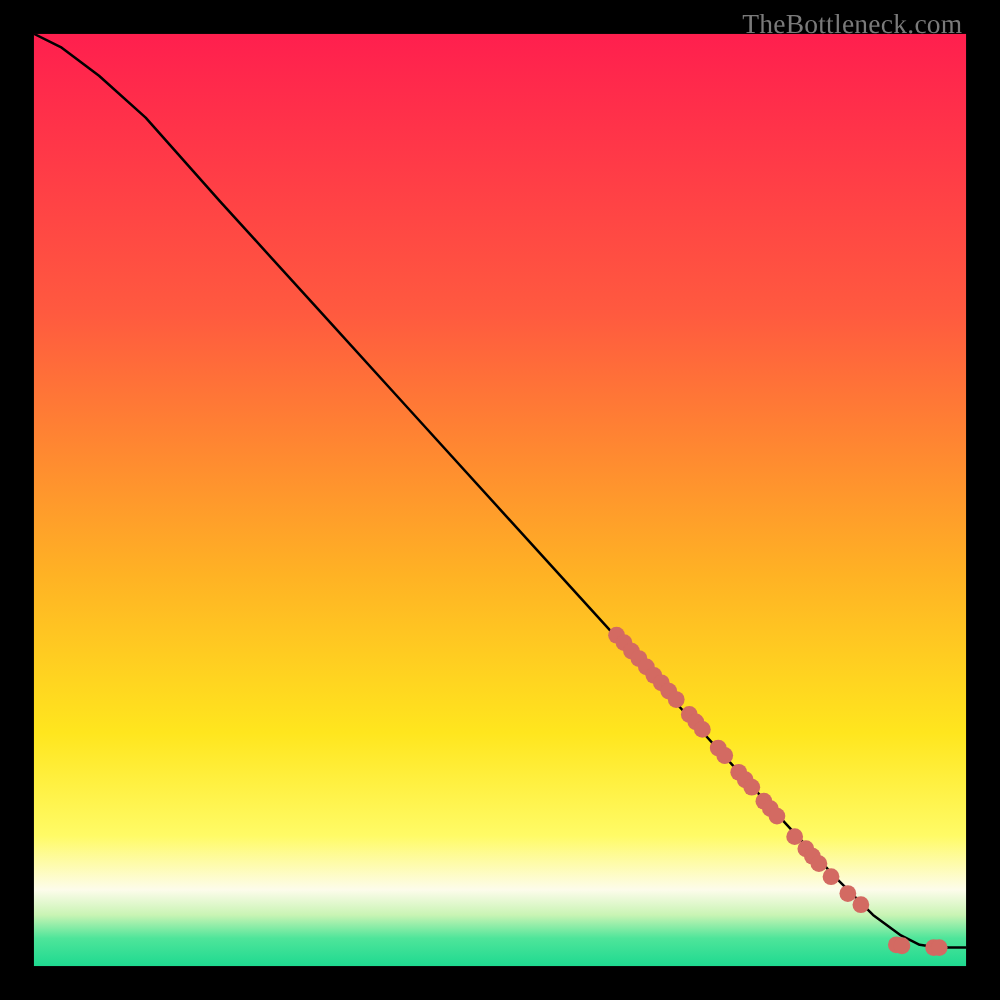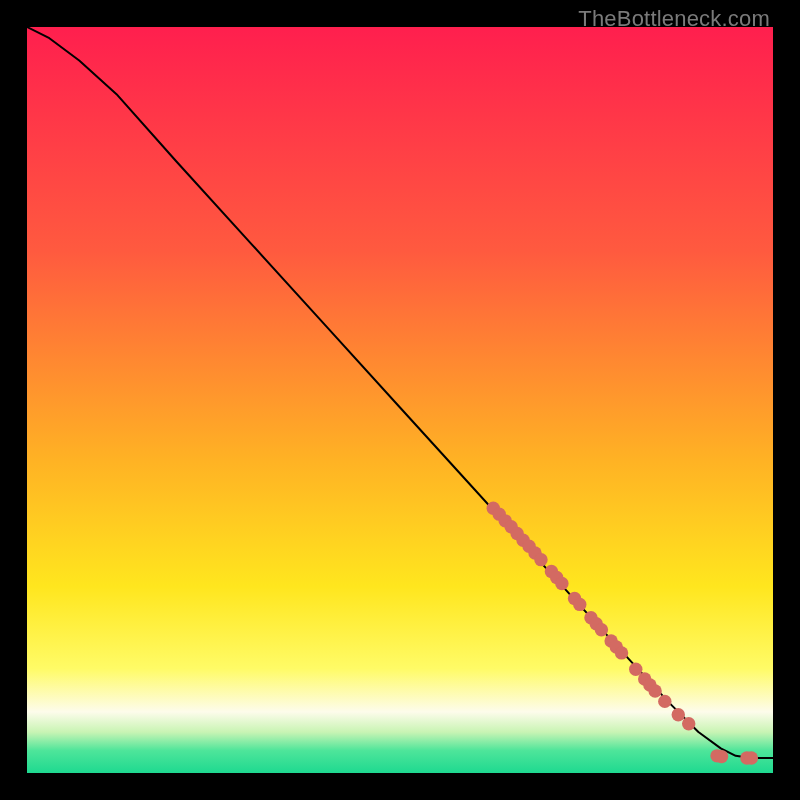--- a/index.html
+++ b/index.html
@@ -26,21 +26,21 @@
     height: 746px;
   }
   .plot svg {
     display: block;
   }
   .watermark {
     position: absolute;
     top: 6px;
     right: 30px;
     color: #7a7a7a;
-    font-family: Liberation Sans, sans-serif;
+    font-family: Liberation Serif, serif;
     font-size: 22px;
     letter-spacing: 0.2px;
     user-select: none;
   }
 </style>
 </head>
 <body>
 
 <div class="frame">
   <div class="plot">

